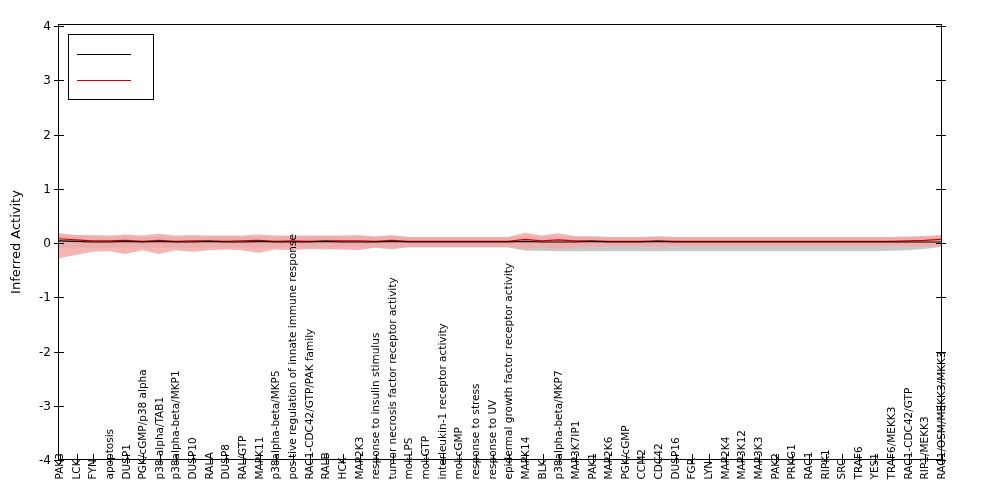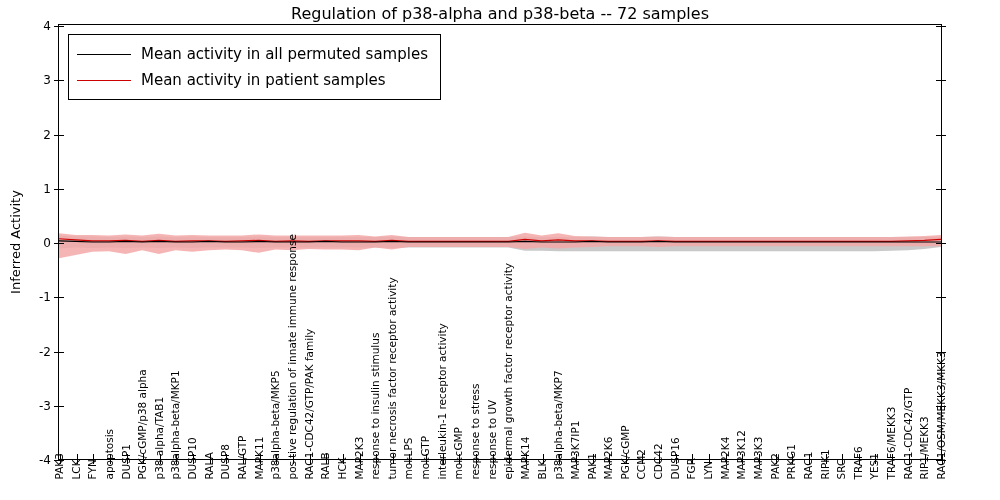--- a/index.html
+++ b/index.html
@@ -25,21 +25,20 @@
   .legline{width:54px;height:0;border-top:1.5px solid #000;margin-right:10px;}
   .legline.red{border-top-color:#cc0000;}
   .legtext{font-size:15px;color:#000;}
   svg{position:absolute;left:0;top:0;}
 </style>
 </head>
 <body>
 
 <div id="root">
 
-  <div id="title">Regulation of p38-alpha and p38-beta -- 72 samples</div>
 
   <div id="plot">
     <div id="inner">
       <svg id="svg" width="882" height="434">
           <path d="M0.00,210.49 L16.64,211.58 L33.28,211.58 L49.92,212.12 L66.57,211.58 L83.21,212.12 L99.85,211.58 L116.49,212.12 L133.13,211.58 L149.77,212.12 L166.42,212.12 L183.06,212.12 L199.70,211.58 L216.34,212.12 L232.98,212.12 L249.62,212.12 L266.26,212.12 L282.91,212.12 L299.55,212.12 L316.19,212.12 L332.83,211.58 L349.47,212.12 L366.11,212.12 L382.75,212.12 L399.40,212.12 L416.04,212.12 L432.68,212.12 L449.32,212.12 L465.96,211.58 L482.60,212.12 L499.25,212.12 L515.89,212.12 L532.53,211.58 L549.17,212.12 L565.81,212.12 L582.45,212.12 L599.09,211.58 L615.74,212.12 L632.38,212.12 L649.02,212.12 L665.66,212.12 L682.30,212.12 L698.94,212.12 L715.58,212.12 L732.23,212.12 L748.87,212.12 L765.51,212.12 L782.15,212.12 L798.79,212.12 L815.43,212.12 L832.08,212.12 L848.72,212.12 L865.36,212.12 L882.00,212.12 L882.00,221.88 L865.36,224.05 L848.72,225.14 L832.08,225.68 L815.43,226.22 L798.79,226.22 L782.15,226.22 L765.51,226.22 L748.87,226.22 L732.23,226.22 L715.58,226.22 L698.94,226.22 L682.30,226.22 L665.66,226.22 L649.02,226.22 L632.38,226.22 L615.74,226.22 L599.09,226.22 L582.45,226.22 L565.81,226.22 L549.17,226.22 L532.53,226.22 L515.89,226.22 L499.25,226.22 L482.60,225.68 L465.96,225.68 L449.32,222.43 L432.68,222.43 L416.04,222.43 L399.40,222.43 L382.75,222.43 L366.11,222.43 L349.47,222.43 L332.83,222.97 L316.19,222.43 L299.55,222.43 L282.91,222.43 L266.26,222.43 L249.62,222.43 L232.98,222.43 L216.34,222.43 L199.70,222.97 L183.06,222.43 L166.42,222.43 L149.77,222.43 L133.13,222.97 L116.49,222.43 L99.85,222.97 L83.21,222.43 L66.57,222.97 L49.92,222.43 L33.28,222.97 L16.64,222.43 L0.00,223.51 Z" fill="#bfbfbf" fill-opacity="0.85" stroke="none"></path>
           <path d="M0.00,208.32 L16.64,209.95 L33.28,209.95 L49.92,210.49 L66.57,209.41 L83.21,210.49 L99.85,208.86 L116.49,210.49 L133.13,209.95 L149.77,210.49 L166.42,210.49 L183.06,210.49 L199.70,209.41 L216.34,210.49 L232.98,210.49 L249.62,210.49 L266.26,210.49 L282.91,210.49 L299.55,209.95 L316.19,211.58 L332.83,209.95 L349.47,212.12 L366.11,212.12 L382.75,212.12 L399.40,212.12 L416.04,212.12 L432.68,212.12 L449.32,212.12 L465.96,207.78 L482.60,210.49 L499.25,208.32 L515.89,211.03 L532.53,211.58 L549.17,212.12 L565.81,212.12 L582.45,212.12 L599.09,211.58 L615.74,212.12 L632.38,212.12 L649.02,212.12 L665.66,212.12 L682.30,212.12 L698.94,212.12 L715.58,212.12 L732.23,212.12 L748.87,212.12 L765.51,212.12 L782.15,212.12 L798.79,212.12 L815.43,212.12 L832.08,212.12 L848.72,211.58 L865.36,211.03 L882.00,209.95 L882.00,221.34 L865.36,221.34 L848.72,221.34 L832.08,221.34 L815.43,221.34 L798.79,221.34 L782.15,221.34 L765.51,221.34 L748.87,221.34 L732.23,221.34 L715.58,221.34 L698.94,221.34 L682.30,221.34 L665.66,221.34 L649.02,221.34 L632.38,221.34 L615.74,221.34 L599.09,221.88 L582.45,221.34 L565.81,221.34 L549.17,221.34 L532.53,221.88 L515.89,222.43 L499.25,223.51 L482.60,222.43 L465.96,224.05 L449.32,221.88 L432.68,221.88 L416.04,221.88 L399.40,221.88 L382.75,221.88 L366.11,221.88 L349.47,221.88 L332.83,224.59 L316.19,222.43 L299.55,225.14 L282.91,224.59 L266.26,224.59 L249.62,224.05 L232.98,225.14 L216.34,224.59 L199.70,227.85 L183.06,225.14 L166.42,224.59 L149.77,225.14 L133.13,226.77 L116.49,225.14 L99.85,228.94 L83.21,225.14 L66.57,228.94 L49.92,226.22 L33.28,226.77 L16.64,230.02 L0.00,233.27 Z" fill="#f4a8a8" fill-opacity="0.85" stroke="none"></path>
           <path d="M0.00,213.75 L16.64,214.83 L33.28,215.92 L49.92,215.92 L66.57,215.37 L83.21,216.46 L99.85,215.37 L116.49,216.46 L133.13,215.92 L149.77,215.92 L166.42,216.46 L183.06,215.92 L199.70,215.37 L216.34,216.46 L232.98,215.92 L249.62,216.46 L266.26,215.92 L282.91,215.92 L299.55,215.92 L316.19,216.46 L332.83,215.37 L349.47,216.46 L366.11,216.46 L382.75,216.46 L399.40,216.46 L416.04,216.46 L432.68,216.46 L449.32,216.46 L465.96,214.29 L482.60,215.92 L499.25,214.83 L515.89,215.92 L532.53,215.92 L549.17,216.46 L565.81,216.46 L582.45,216.46 L599.09,215.92 L615.74,216.46 L632.38,216.46 L649.02,216.46 L665.66,216.46 L682.30,216.46 L698.94,216.46 L715.58,216.46 L732.23,216.46 L748.87,216.46 L765.51,216.46 L782.15,216.46 L798.79,216.46 L815.43,216.46 L832.08,216.46 L848.72,215.92 L865.36,215.37 L882.00,214.29 " fill="none" stroke="#cc0000" stroke-width="1.2"></path>
           <path d="M0.00,215.92 L16.64,216.46 L33.28,217.00 L49.92,217.00 L66.57,216.46 L83.21,217.00 L99.85,216.46 L116.49,217.00 L133.13,217.00 L149.77,216.46 L166.42,217.00 L183.06,217.00 L199.70,216.46 L216.34,217.00 L232.98,217.00 L249.62,217.00 L266.26,216.46 L282.91,217.00 L299.55,217.00 L316.19,217.00 L332.83,216.46 L349.47,217.00 L366.11,217.00 L382.75,217.00 L399.40,217.00 L416.04,217.00 L432.68,217.00 L449.32,217.00 L465.96,216.46 L482.60,217.00 L499.25,217.00 L515.89,217.00 L532.53,216.46 L549.17,217.00 L565.81,217.00 L582.45,217.00 L599.09,216.46 L615.74,217.00 L632.38,217.00 L649.02,217.00 L665.66,217.00 L682.30,217.00 L698.94,217.00 L715.58,217.00 L732.23,217.00 L748.87,217.00 L765.51,217.00 L782.15,217.00 L798.79,217.00 L815.43,217.00 L832.08,217.00 L848.72,217.00 L865.36,217.00 L882.00,217.00 " fill="none" stroke="#000000" stroke-width="1.2"></path>
         </svg>
     </div>
@@ -254,22 +253,20 @@
         <div class="xcat" style="left: 820.434px; top: 444px;">YES1</div>
         <div class="xcat" style="left: 837.075px; top: 444px;">TRAF6/MEKK3</div>
         <div class="xcat" style="left: 853.717px; top: 444px;">RAC1-CDC42/GTP</div>
         <div class="xcat" style="left: 870.358px; top: 444px;">RIP1/MEKK3</div>
         <div class="xcat" style="left: 887px; top: 444px;">RAC1/OSM/MEKK3/MKK3</div>
       </div>
 
     <div id="legend">
       <div class="legrow">
         <span class="legline"></span>
-        <span class="legtext">Mean activity in all permuted samples</span>
       </div>
       <div class="legrow">
         <span class="legline red"></span>
-        <span class="legtext">Mean activity in patient samples</span>
       </div>
     </div>
   </div>
 
 </div>
 
 </body></html>

